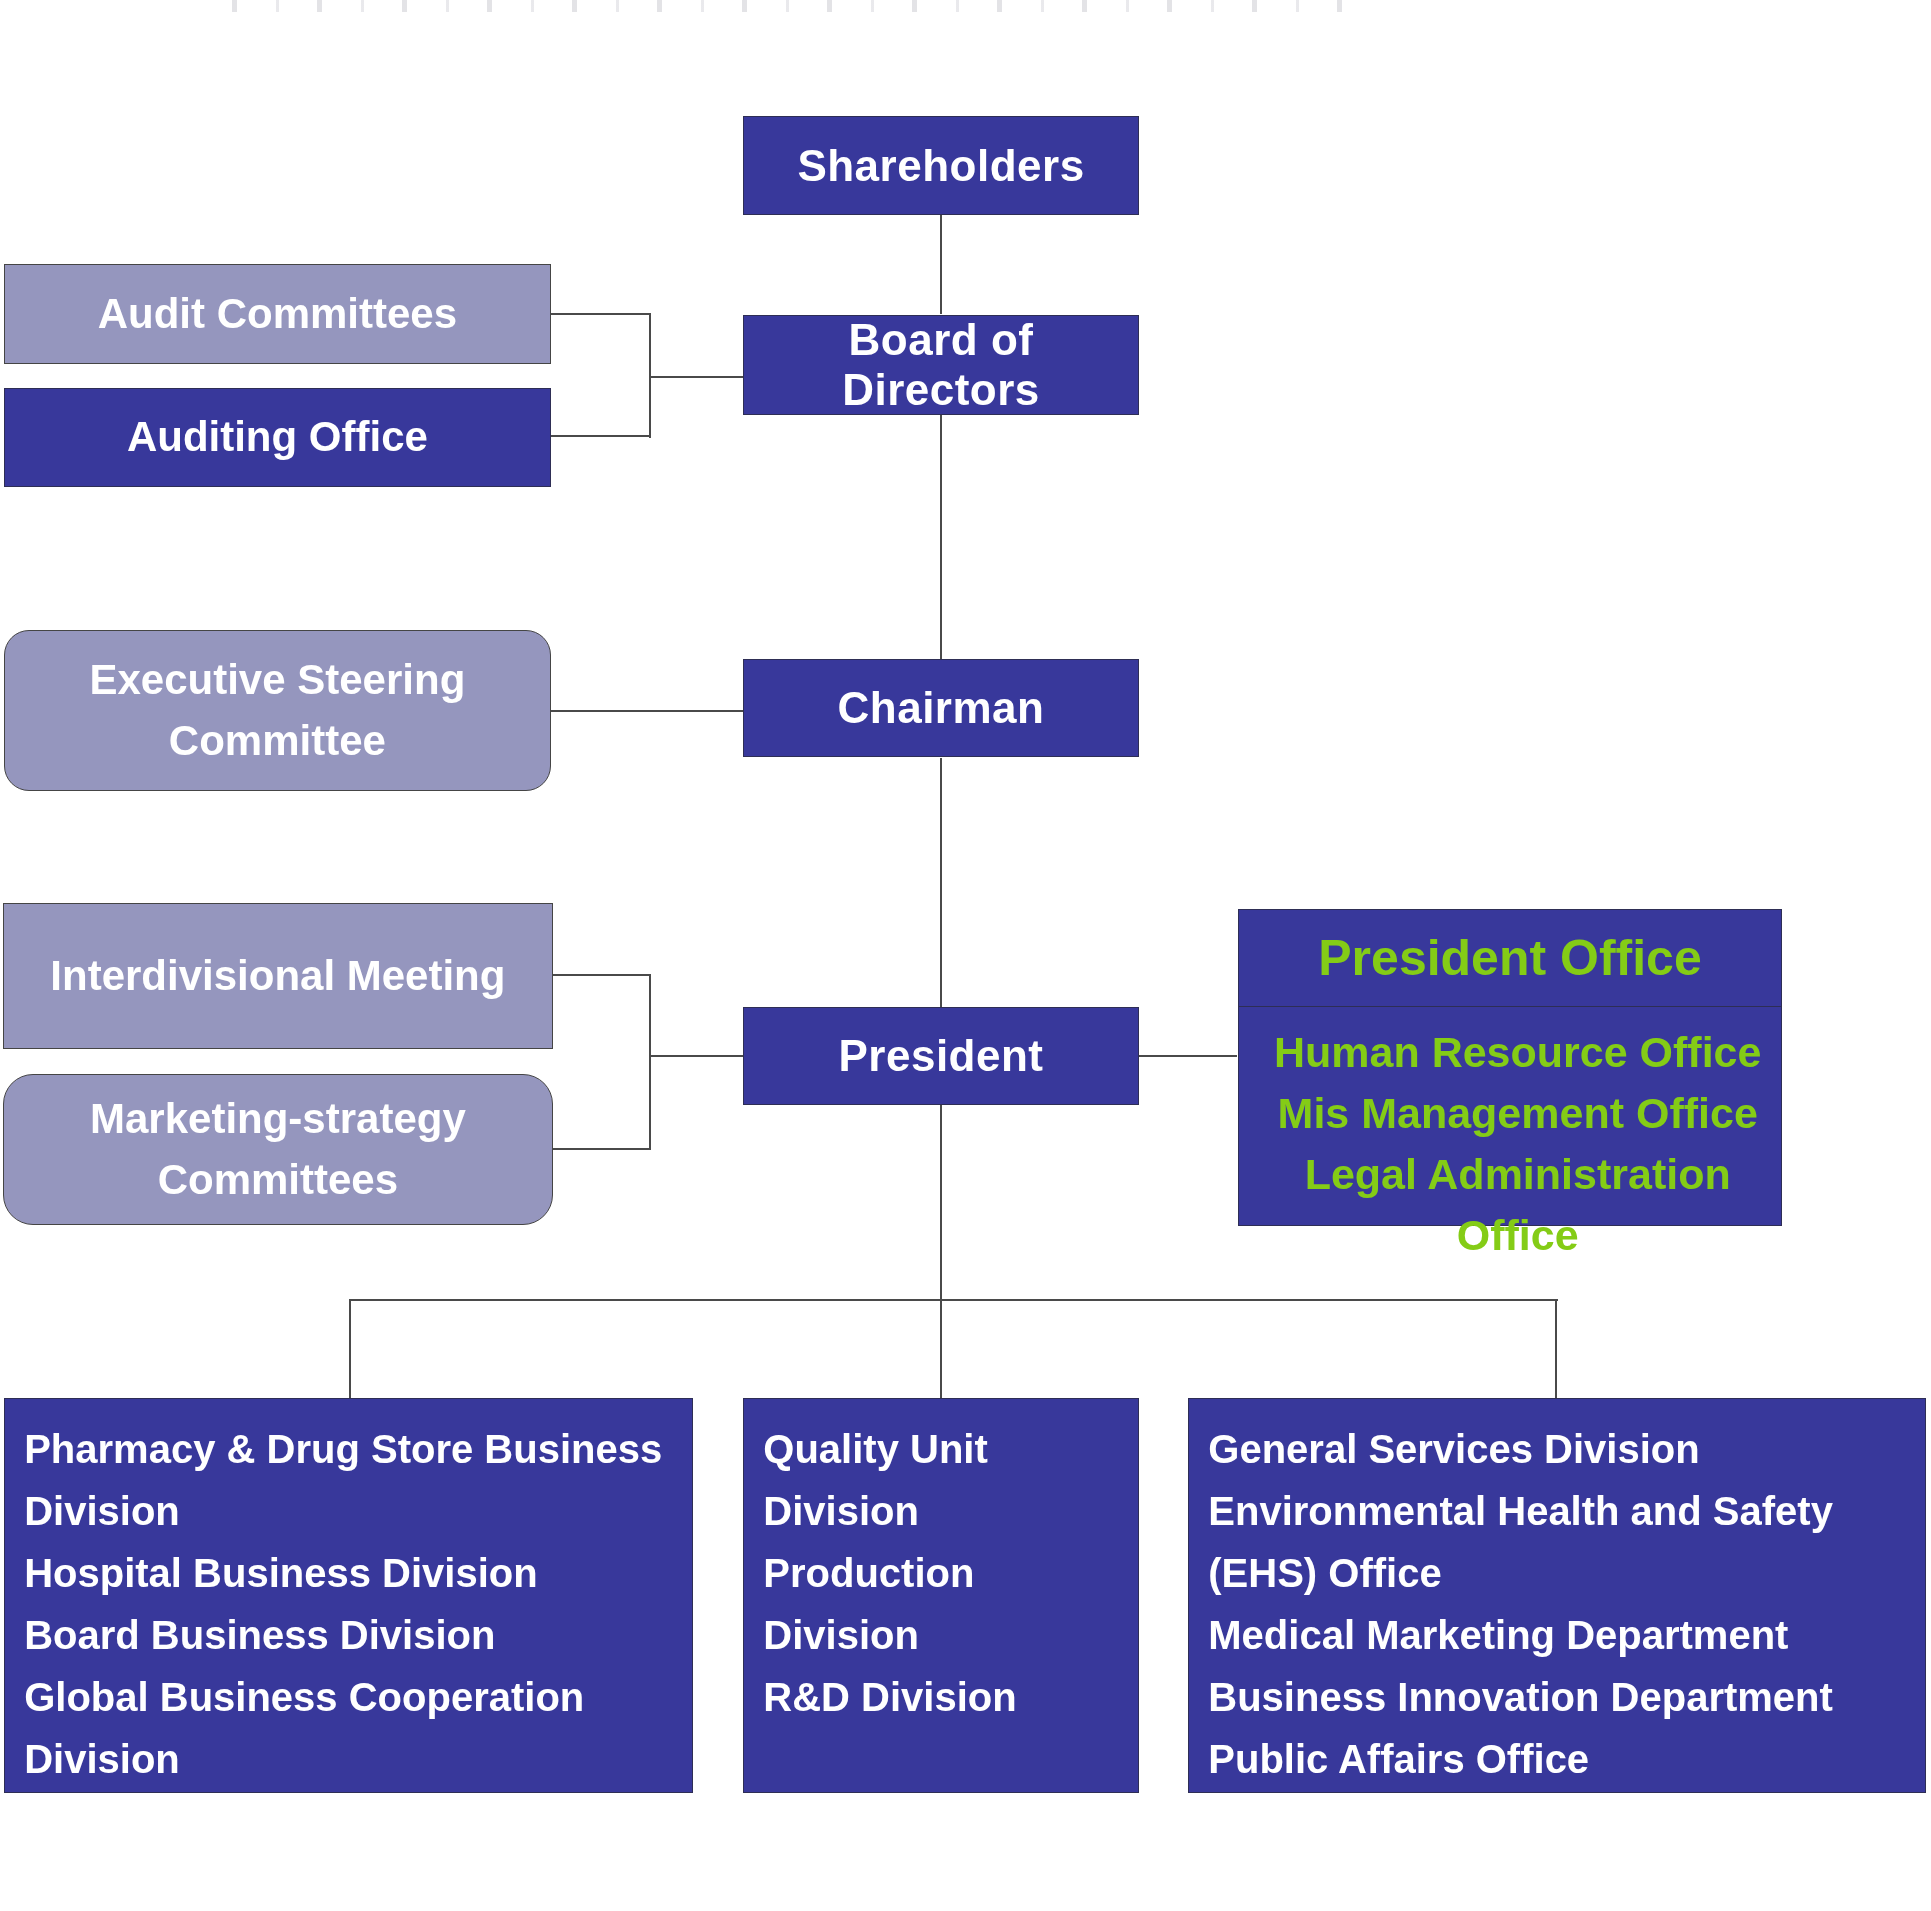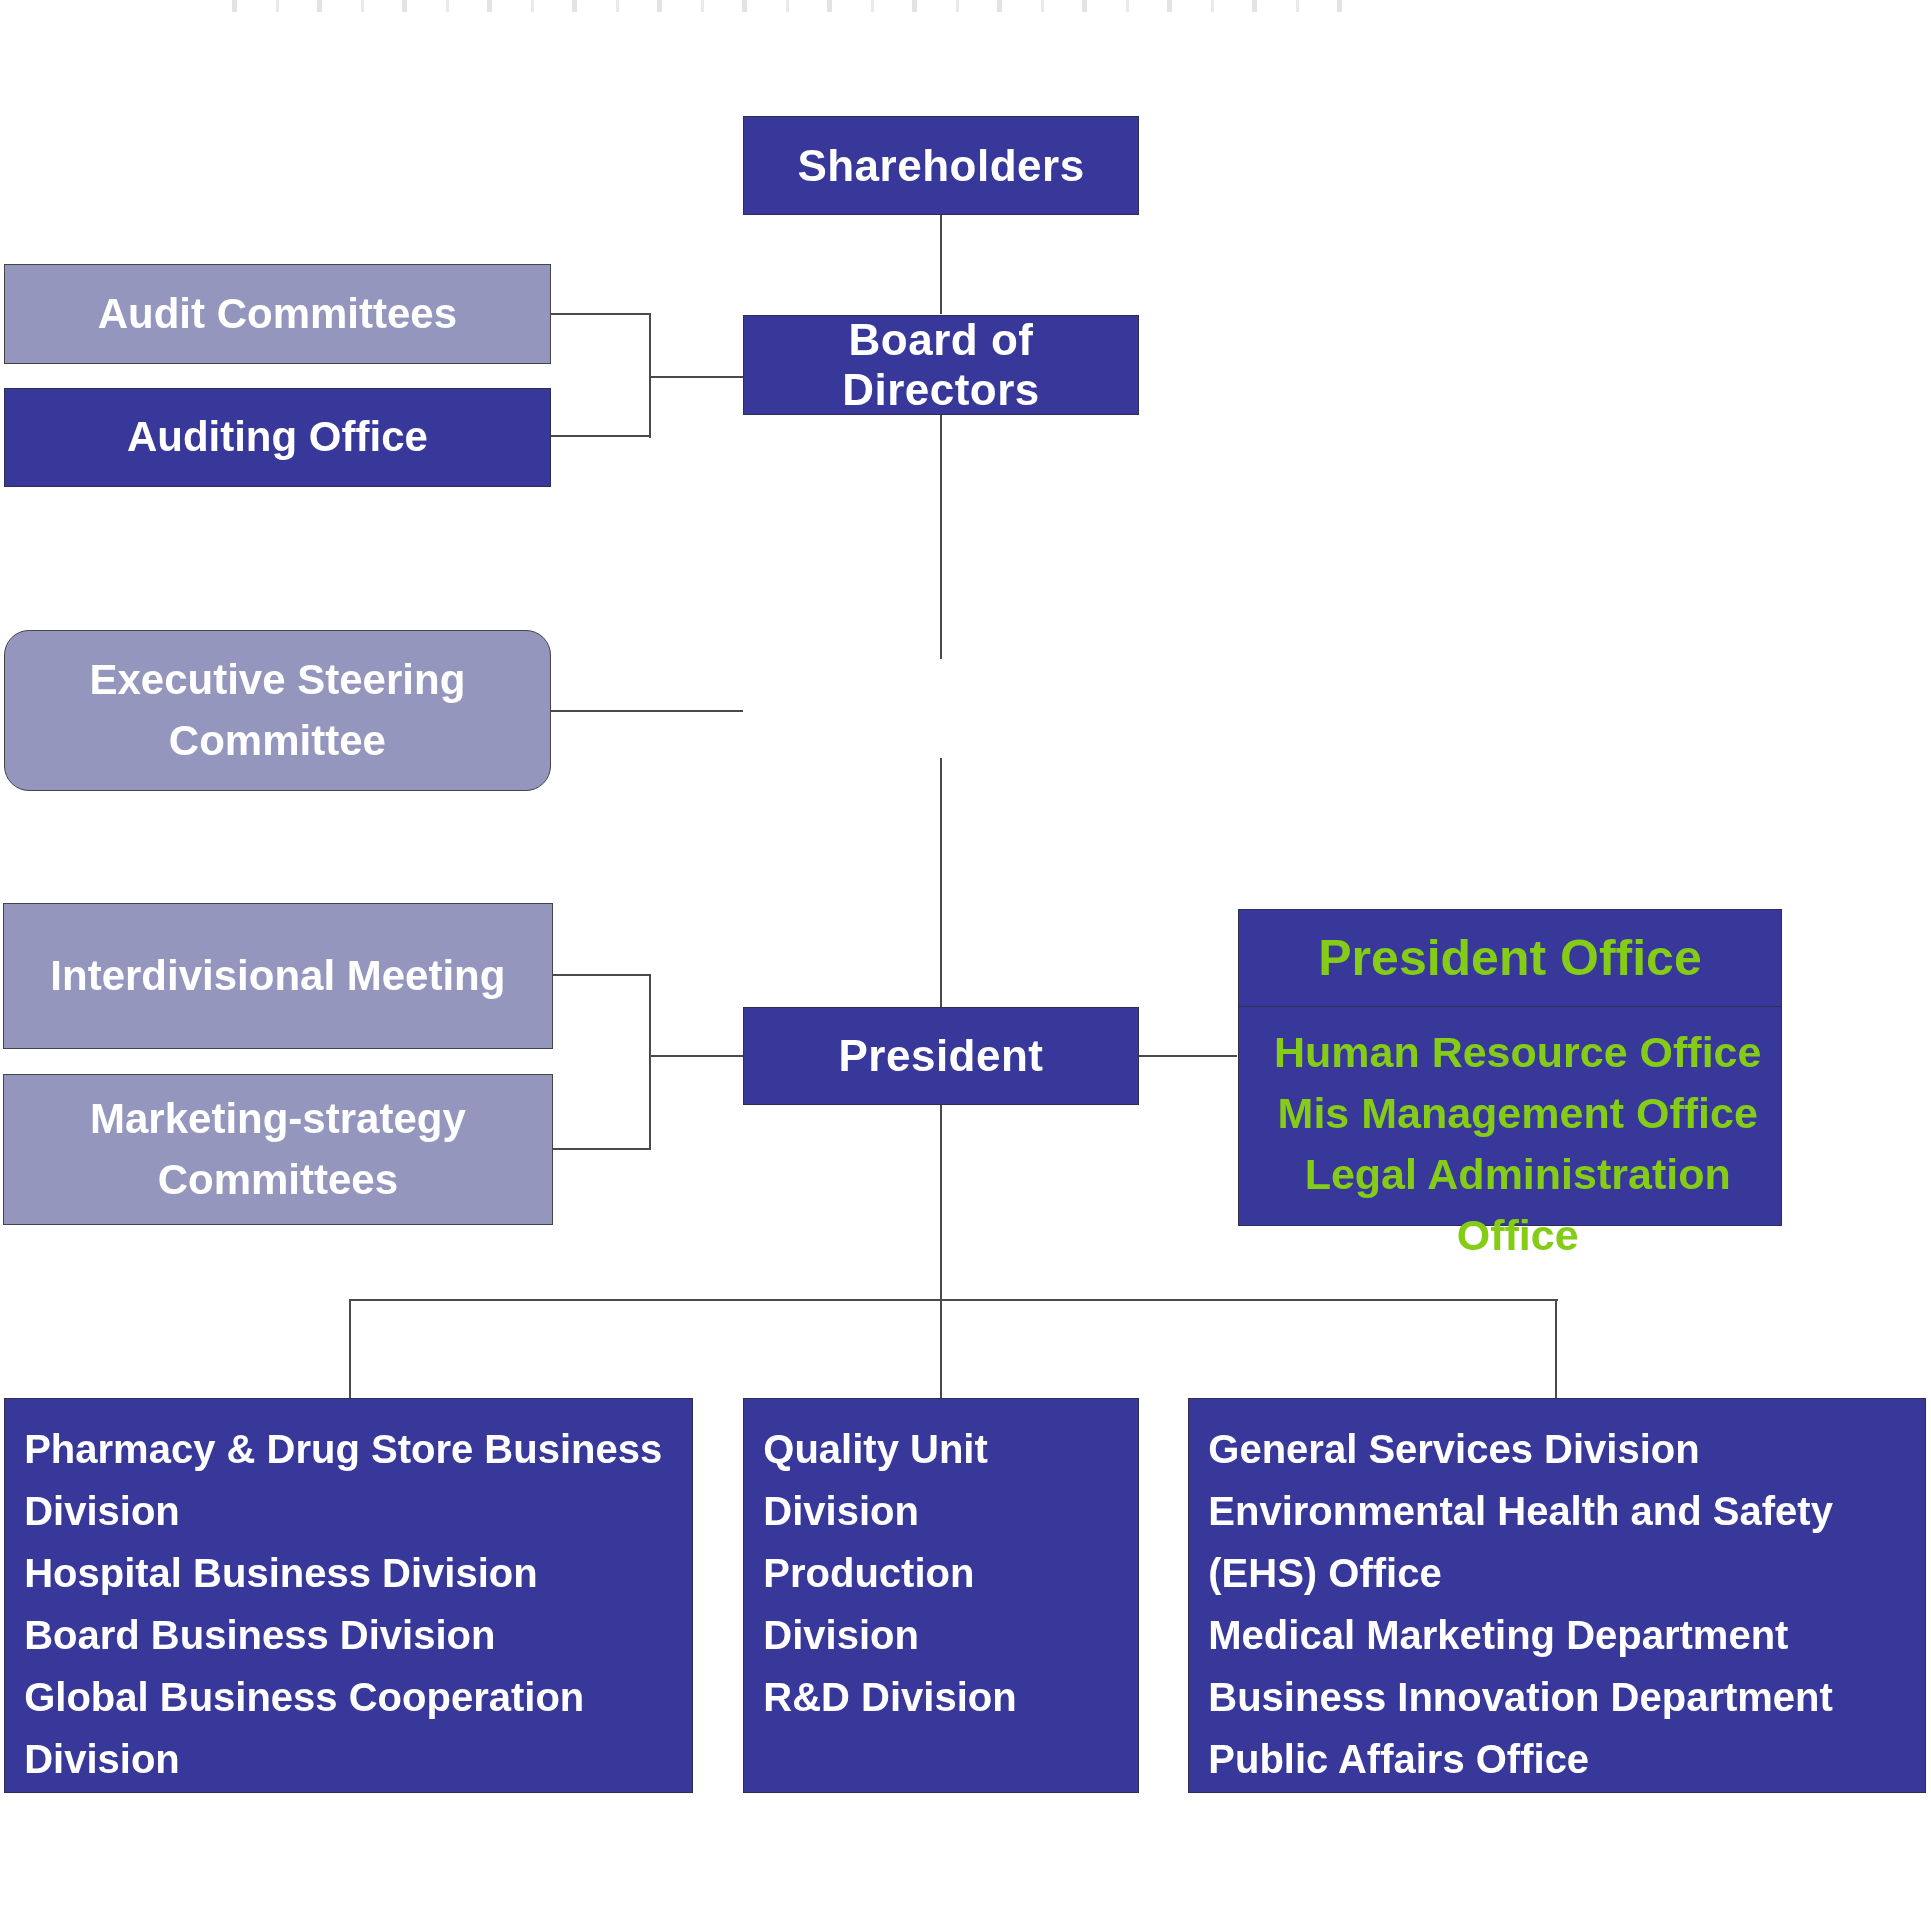--- a/index.html
+++ b/index.html
@@ -99,20 +99,23 @@
   <div class="ln v" style="left: 1555px; top: 1299px; height: 99px; background: rgb(74, 74, 74);"></div>
 
   <div class="box dark central" style="left:743px;top:116px;width:396px;height:99px;">
     <span>Shareholders</span>
   </div>
 
   <div class="box dark central" style="left:743px;top:315px;width:396px;height:100px;">
     <span>Board of Directors</span>
   </div>
 
+  <div class="box dark central" style="left:743px;top:659px;width:396px;height:98px;">
+    <span>Chairman</span>
+  </div>
 
   <div class="box dark central" style="left:743px;top:1007px;width:396px;height:98px;text-align:center;">
     <span>President</span>
   </div>
 
   <div class="box light side" style="left:3.9px;top:264px;width:547px;height:100px;">
     <span>Audit Committees</span>
   </div>
 
   <div class="box dark side" style="left:3.9px;top:388px;width:547px;height:99px;">
@@ -120,21 +123,21 @@
   </div>
 
   <div class="box light side" style="left:3.9px;top:630px;width:547px;height:161px;border-radius:25px;">
     <span>Executive Steering Committee</span>
   </div>
 
   <div class="box light side" style="left:2.9px;top:903px;width:550px;height:146px;">
     <span>Interdivisional Meeting</span>
   </div>
 
-  <div class="box light side" style="left:2.9px;top:1074px;width:550px;height:151px;">
+  <div class="box light side" style="left:2.9px;top:1074px;width:550px;height:151px;border-radius:30px;">
     <span>Marketing-strategy Committees</span>
   </div>
 
   <div class="po-box" style="left:1238px;top:909px;width:544px;height:317px;">
     <div class="po-header">President Office</div>
     <div class="po-body">
         <div>Human Resource Office</div>
         <div>Mis Management Office</div>
         <div>Legal Administration Office</div>
       </div>

